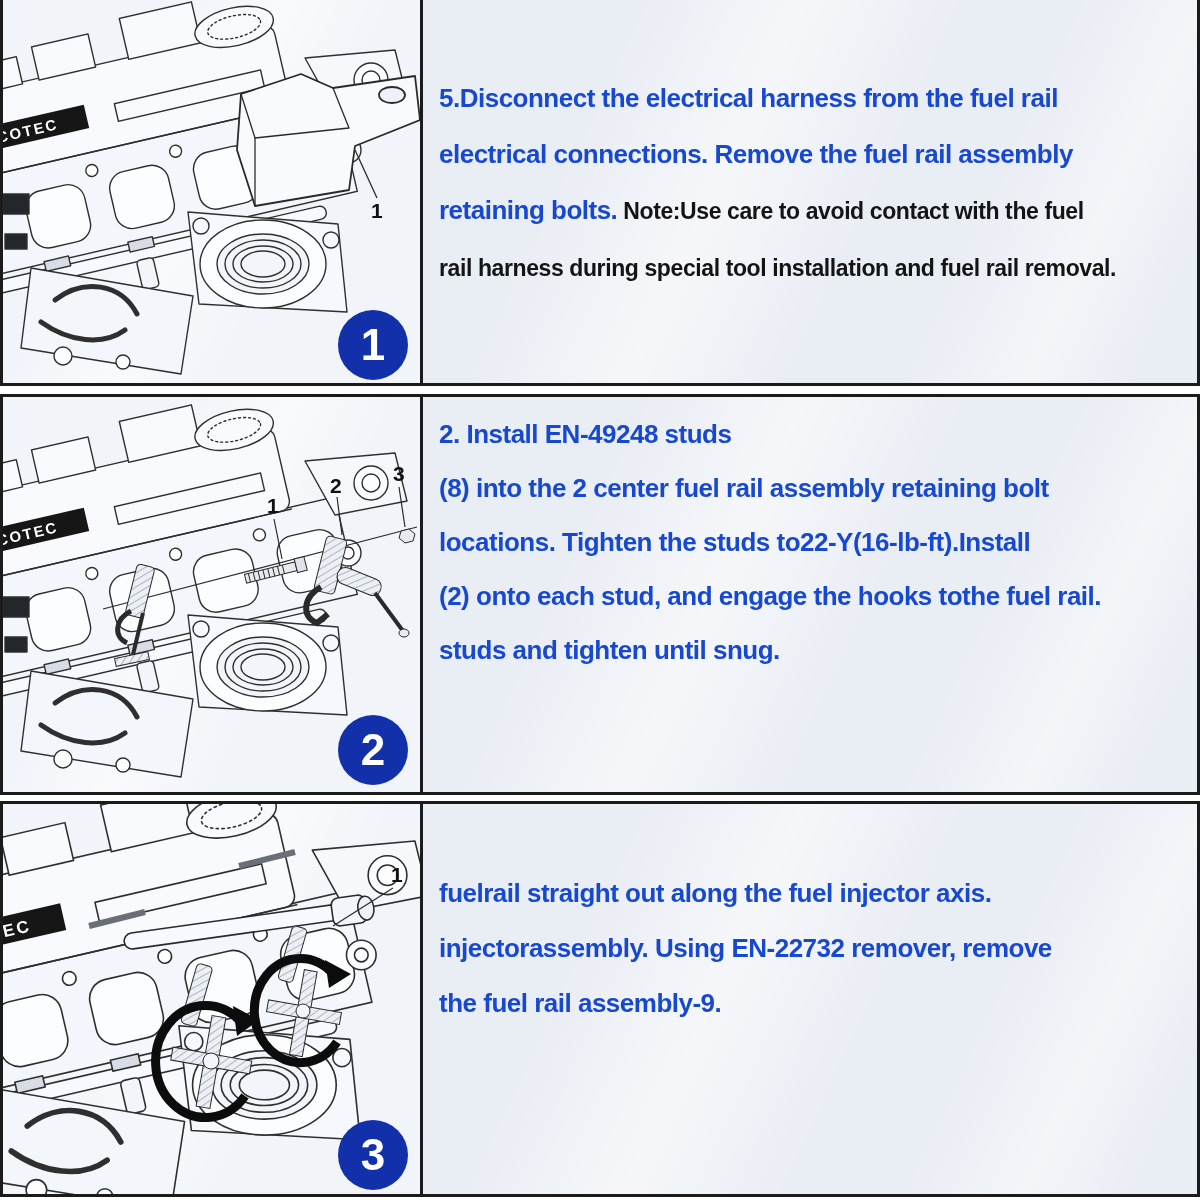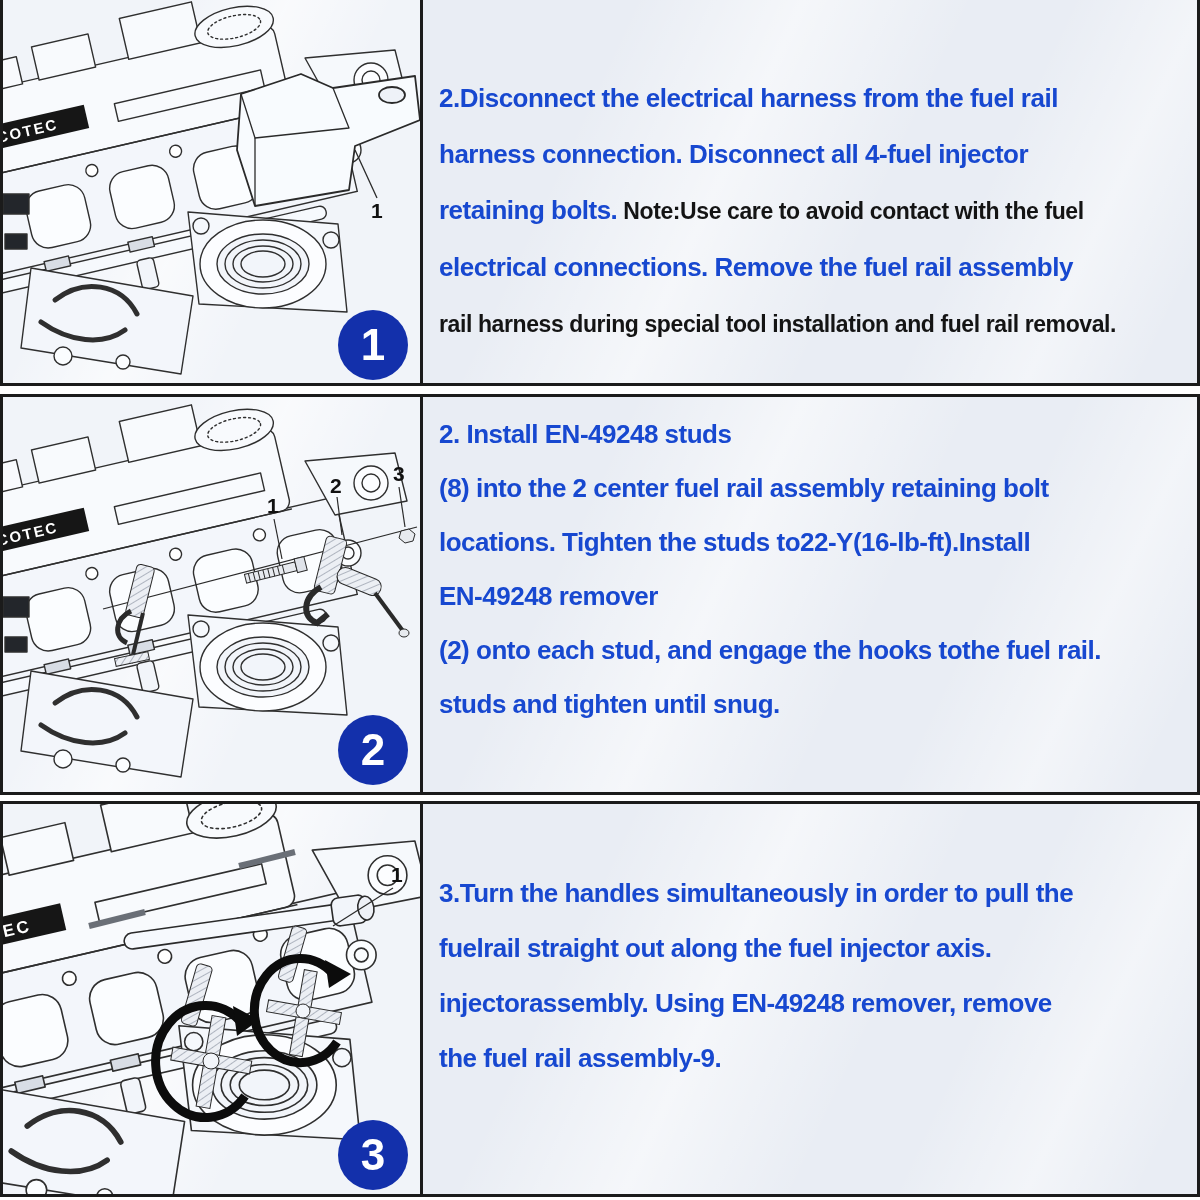--- a/index.html
+++ b/index.html
@@ -117,24 +117,23 @@
           <path d="M 238,94 L 252,138 L 346,128 L 330,88" fill="none" stroke-width="1.3"></path>
           <path d="M 252,138 L 252,206" fill="none" stroke-width="1.3"></path>
           <ellipse cx="389" cy="95" rx="13" ry="8" fill="#eef2f8"></ellipse>
           <line x1="352" y1="150" x2="374" y2="198" stroke-width="1.3"></line>
         </g>
         <text class="callout" x="368" y="218">1</text>
       </svg>
       <div class="badge badge-1">1</div>
     </div>
     <div class="text-cell tc-1">
-      <div class="ln"><span class="t-blue">2.Disconnect the electrical harness from the fuel rail</span></div>
-      <div class="ln"><span class="t-blue">harness connection. Disconnect all 4-fuel injector</span></div>
+      <div class="ln"><span class="t-blue">5.Disconnect the electrical harness from the fuel rail</span></div>
+      <div class="ln"><span class="t-blue">electrical connections. Remove the fuel rail assembly</span></div>
       <div class="ln"><span class="t-blue">retaining bolts.</span><span class="t-black note"> Note:Use care to avoid contact with the fuel</span></div>
-      <div class="ln"><span class="t-blue">electrical connections. Remove the fuel rail assembly</span></div>
       <div class="ln"><span class="t-black note">rail harness during special tool installation and fuel rail removal.</span></div>
     </div>
   </section>
 
   <section class="row row-2 r2">
     <div class="diagram-cell">
       <svg width="417" height="395" viewBox="0 0 417 395">
         <g transform="translate(0,6)">
             <use href="#engineBase"></use>
           </g>
@@ -166,21 +165,20 @@
         <text class="callout" x="264" y="116">1</text>
         <text class="callout" x="327" y="96">2</text>
         <text class="callout" x="390" y="84">3</text>
       </svg>
       <div class="badge badge-2">2</div>
     </div>
     <div class="text-cell tc-2">
       <div class="ln"><span class="t-blue">2. Install EN-49248 studs</span></div>
       <div class="ln"><span class="t-blue">(8) into the 2 center fuel rail assembly retaining bolt</span></div>
       <div class="ln"><span class="t-blue">locations. Tighten the studs to22-Y(16-lb-ft).Install</span></div>
-      <div class="ln"><span class="t-blue">EN-49248 remover</span></div>
       <div class="ln"><span class="t-blue">(2) onto each stud, and engage the hooks tothe fuel rail.</span></div>
       <div class="ln"><span class="t-blue">studs and tighten until snug.</span></div>
     </div>
   </section>
 
   <section class="row row-3 r3">
     <div class="diagram-cell">
       <svg width="417" height="390" viewBox="0 0 417 390">
         <g transform="translate(-35,-20) scale(1.14)">
             <use href="#engineBase"></use>
@@ -213,20 +211,19 @@
           <polygon points="230,202 256,216 234,232"></polygon>
           <path d="M 330,170 A 46 52 0 1 0 334,238" fill="none" stroke="#0c0c0c" stroke-width="9"></path>
           <polygon points="322,156 348,170 326,184"></polygon>
         </g>
         <line x1="390" y1="84" x2="330" y2="122" stroke="#2a2a2a" stroke-width="1.2"></line>
         <text class="callout" x="388" y="78">1</text>
       </svg>
       <div class="badge badge-3">3</div>
     </div>
     <div class="text-cell tc-3">
-      <div class="ln"><span class="t-blue">3.Turn the handles simultaneously in order to pull the</span></div>
       <div class="ln"><span class="t-blue">fuelrail straight out along the fuel injector axis.</span></div>
-      <div class="ln"><span class="t-blue">injectorassembly. Using EN-49248 remover, remove</span></div>
+      <div class="ln"><span class="t-blue">injectorassembly. Using EN-22732 remover, remove</span></div>
       <div class="ln"><span class="t-blue">the fuel rail assembly-9.</span></div>
     </div>
   </section>
 
 </div>
 
 </body></html>

